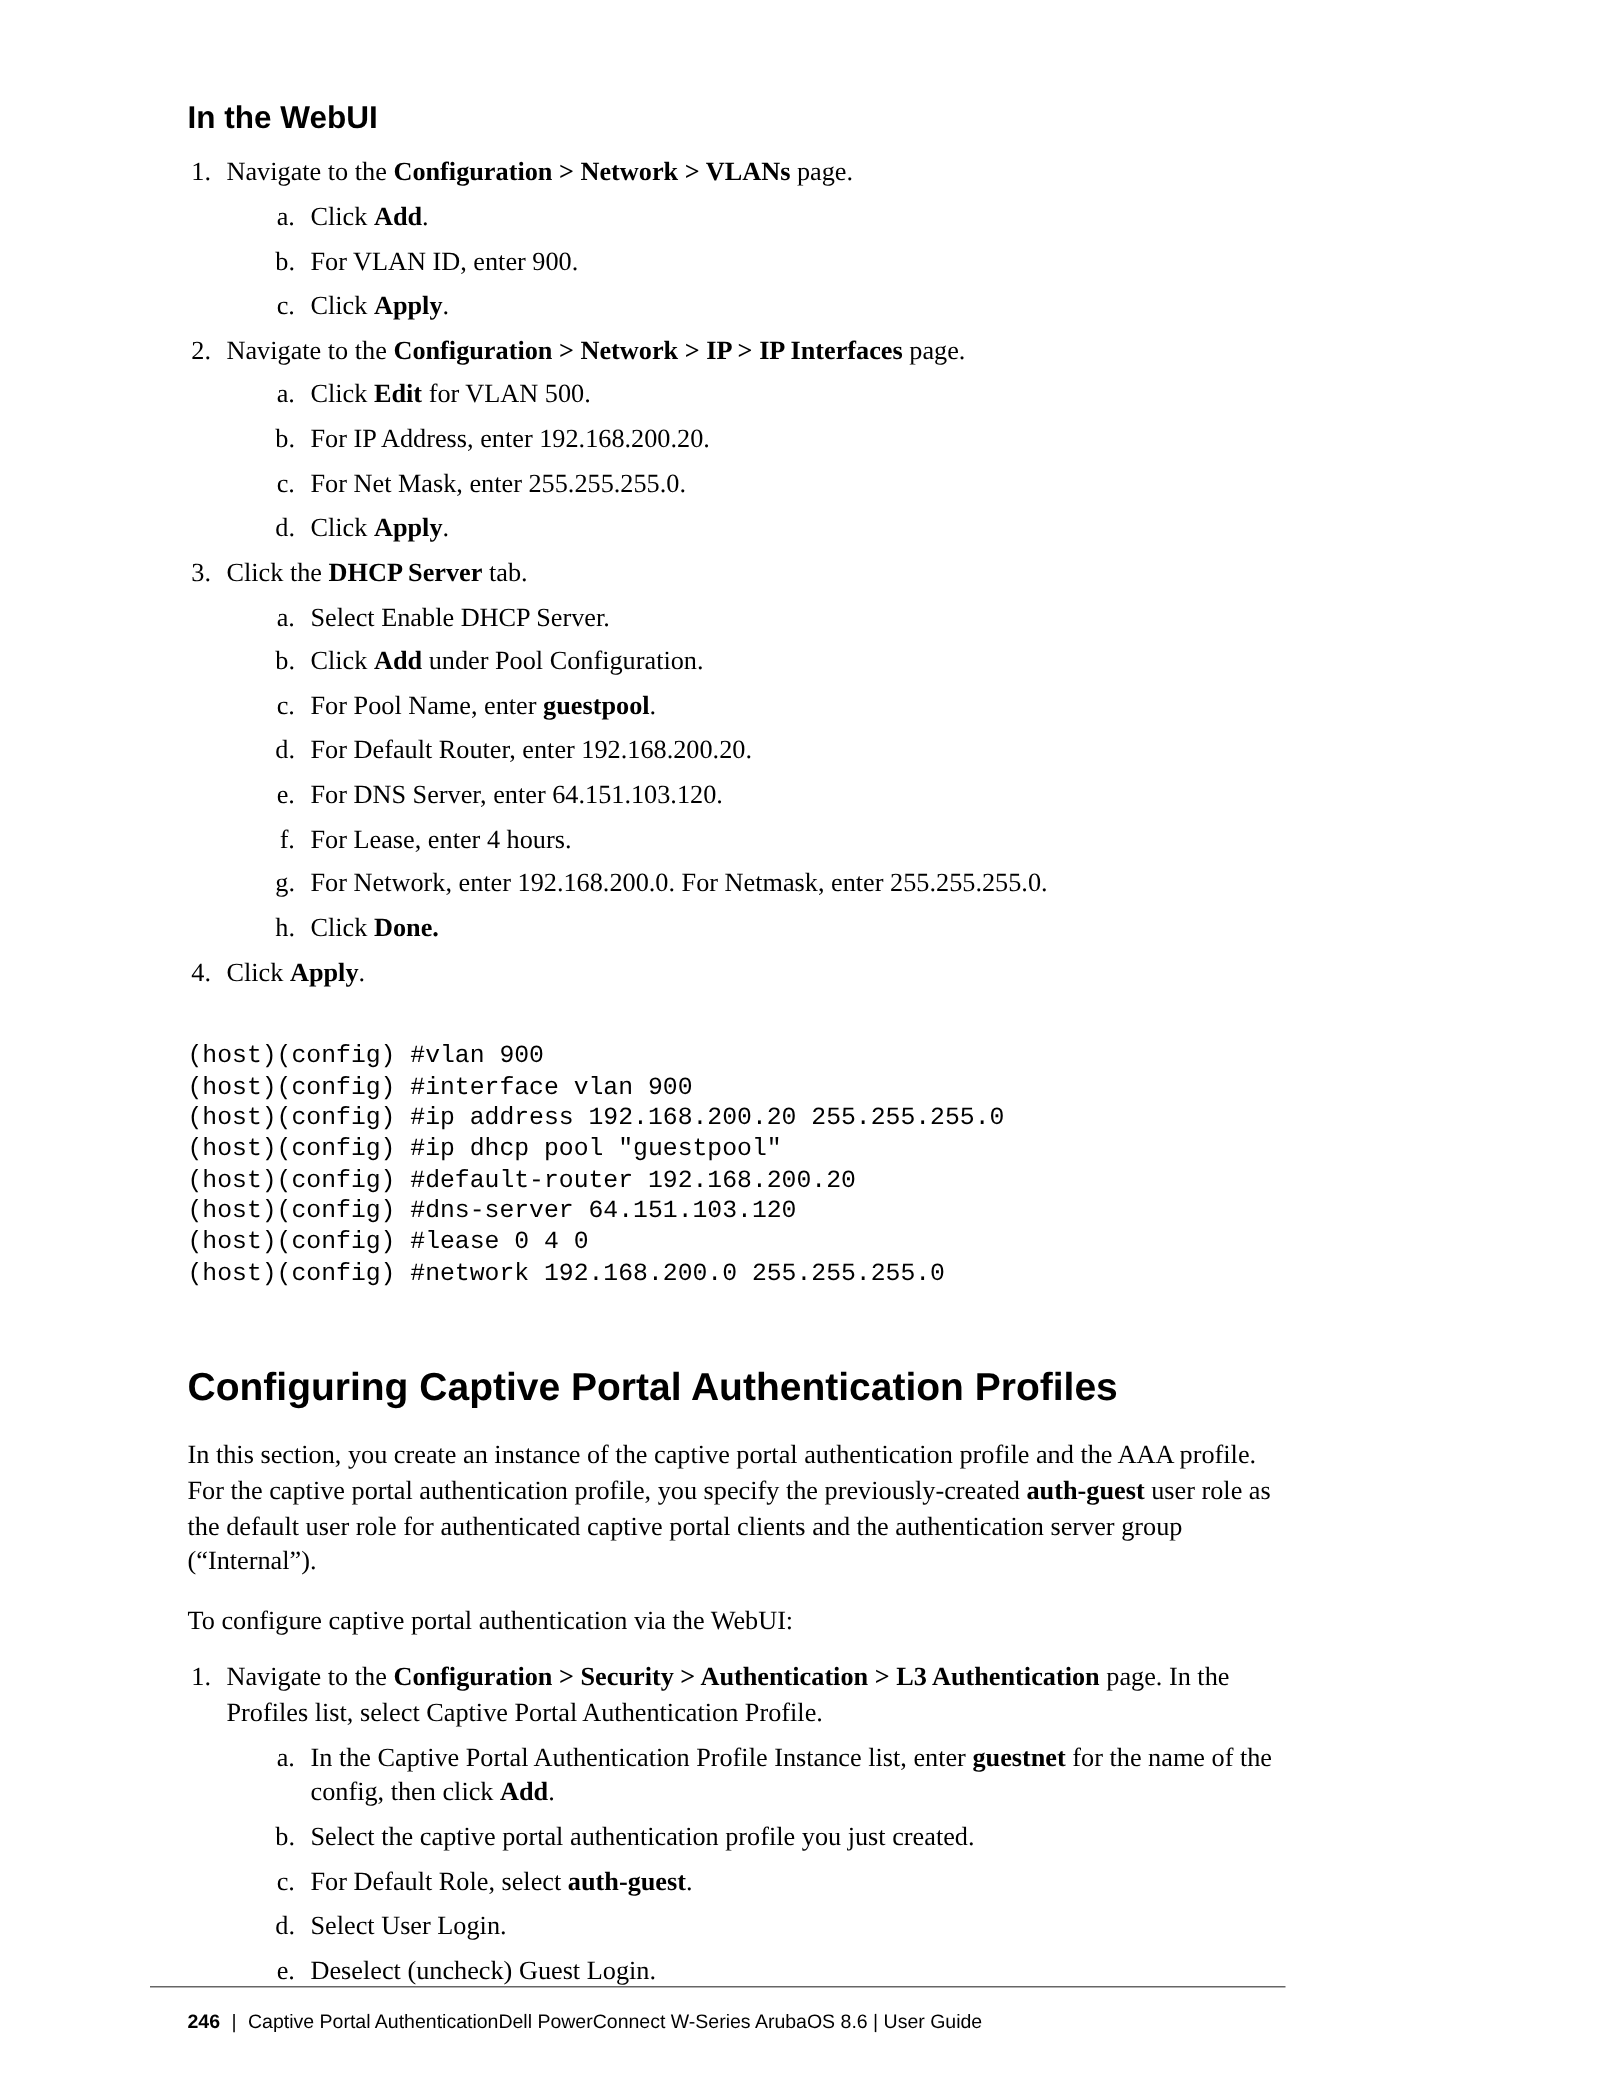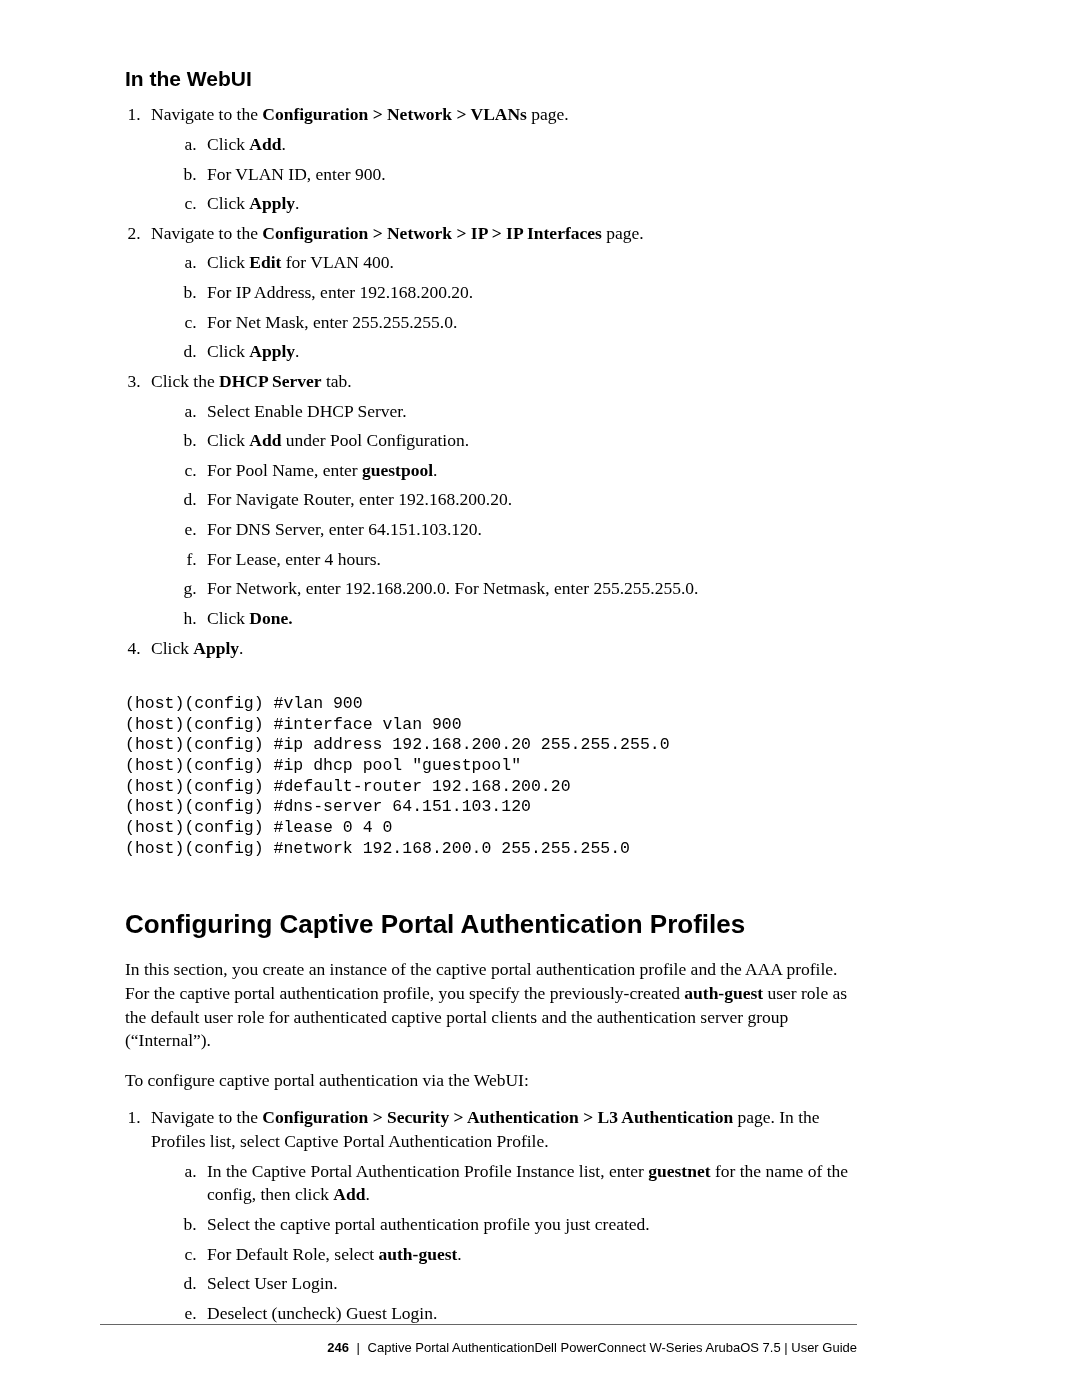--- a/index.html
+++ b/index.html
@@ -67,21 +67,21 @@
     bottom: 40px;
     font-family: Arial, Helvetica, sans-serif;
     font-size: 13px;
   }
   .footer .rule {
     border-top: 1px solid #666;
     margin: 0 95px 14px 100px;
   }
   .footer .row {
     display: flex;
-    justify-content: flex-end;
+    justify-content: flex-start;
     padding: 0 95px 0 125px;
   }
   .footer .left .pn { font-weight: bold; }
   .footer .left .sep { margin: 0 4px; }
   .cli-section { margin-top: 34px; }
 </style>
 </head>
 <body>
 
 <div class="page">
@@ -93,33 +93,33 @@
       <span>Navigate to the </span><span class="bold">Configuration &gt; Network &gt; VLANs</span><span> page.</span>
       <ol class="inner">
         <li><span>Click </span><span class="bold">Add</span><span>.</span></li>
         <li><span>For VLAN ID, enter 900.</span></li>
         <li><span>Click </span><span class="bold">Apply</span><span>.</span></li>
       </ol>
     </li>
     <li>
       <span>Navigate to the </span><span class="bold">Configuration &gt; Network &gt; IP &gt; IP Interfaces</span><span> page.</span>
       <ol class="inner">
-        <li><span>Click </span><span class="bold">Edit</span><span> for VLAN 400.</span></li>
+        <li><span>Click </span><span class="bold">Edit</span><span> for VLAN 500.</span></li>
         <li><span>For IP Address, enter 192.168.200.20.</span></li>
         <li><span>For Net Mask, enter 255.255.255.0.</span></li>
         <li><span>Click </span><span class="bold">Apply</span><span>.</span></li>
       </ol>
     </li>
     <li>
       <span>Click the </span><span class="bold">DHCP Server</span><span> tab.</span>
       <ol class="inner">
         <li><span>Select Enable DHCP Server.</span></li>
         <li><span>Click </span><span class="bold">Add</span><span> under Pool Configuration.</span></li>
         <li><span>For Pool Name, enter </span><span class="bold">guestpool</span><span>.</span></li>
-        <li><span>For Navigate Router, enter 192.168.200.20.</span></li>
+        <li><span>For Default Router, enter 192.168.200.20.</span></li>
         <li><span>For DNS Server, enter 64.151.103.120.</span></li>
         <li><span>For Lease, enter 4 hours.</span></li>
         <li><span>For Network, enter 192.168.200.0. For Netmask, enter 255.255.255.0.</span></li>
         <li><span>Click </span><span class="bold">Done.</span></li>
       </ol>
     </li>
     <li>
       <span>Click </span><span class="bold">Apply</span><span>.</span>
     </li>
   </ol>
@@ -158,17 +158,17 @@
   </ol>
 
   <div class="footer">
     <div class="rule"></div>
     <div class="row">
       <div class="left">
         <span class="pn">246</span>
         <span class="sep">|</span>
         <span>Captive Portal Authentication</span>
       </div>
-      <div class="right">Dell PowerConnect W-Series ArubaOS 7.5  |  User Guide</div>
+      <div class="right">Dell PowerConnect W-Series ArubaOS 8.6  |  User Guide</div>
     </div>
   </div>
 
 </div>
 
 </body></html>

